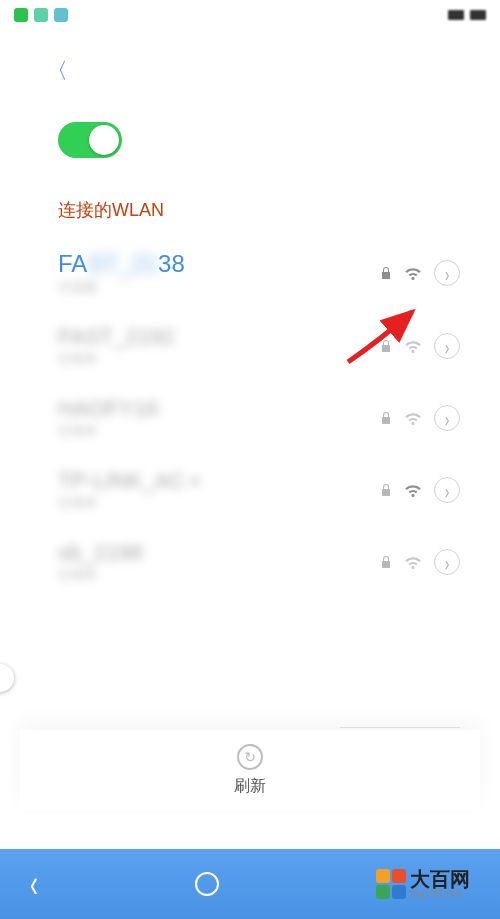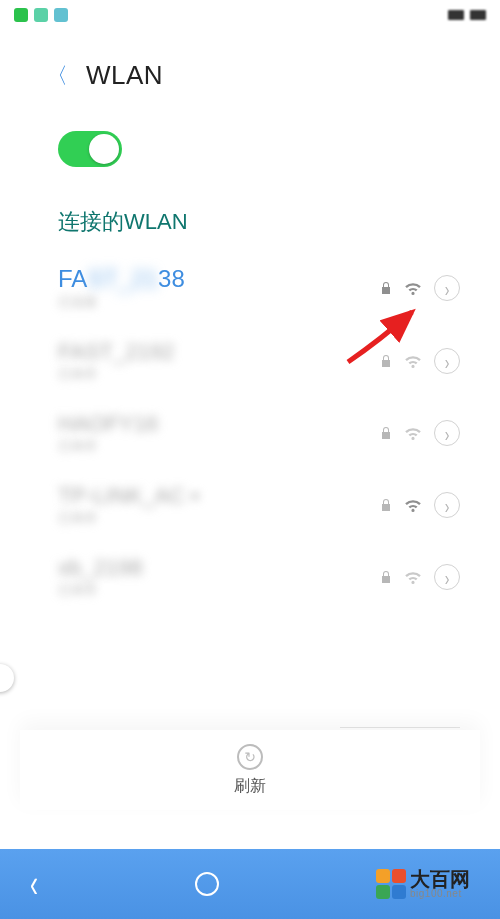--- a/index.html
+++ b/index.html
@@ -15,21 +15,21 @@
 
   .header { display: flex; align-items: center; gap: 18px; padding: 30px 40px 24px 46px; }
   .back-chevron { color: #3e8de0; font-size: 22px; font-weight: 300; line-height: 1; }
   .title { font-size: 26px; color: #222; letter-spacing: 0.5px; }
 
   .row { display: flex; align-items: center; justify-content: space-between; padding: 16px 40px 16px 58px; }
   .wlan-label { font-size: 23px; color: #222; }
   .toggle { width: 64px; height: 36px; border-radius: 18px; background: #31cf54; position: relative; }
   .toggle::after { content:""; position:absolute; right:3px; top:3px; width:30px; height:30px; border-radius:50%; background:#fff; box-shadow:0 1px 3px rgba(0,0,0,.25); }
 
-  .section-label { font-size: 22px; color: #0f766e; padding: 24px 58px 14px; }
+  .section-label { font-size: 18px; color: #c2410c; padding: 24px 58px 14px; }
 
   .net-item { display: flex; align-items: center; justify-content: space-between; padding: 14px 40px 14px 58px; }
   .net-text .ssid { font-size: 22px; color: #a8a8a8; filter: blur(5px); margin-bottom: 0; }
   .net-text .sub { font-size: 13px; color: #b8b8b8; filter: blur(4px); }
   .net-item.connected .ssid { color: #3e8de0; font-size: 24px; filter: blur(0); }
   .net-item.connected .ssid .mid { filter: blur(6px); color:#7db5ec; }
   .net-icons { display:flex; align-items:center; gap:10px; }
   .lock { width:12px; height:14px; display:flex; align-items:flex-end; justify-content:center; }
   .lock svg { display:block; }
   .wifi { width:22px; height:18px; }
@@ -69,21 +69,20 @@
     <div class="sb-box sb-c2"></div>
   </div>
   <div class="sb-right">
     <div class="sb-ic"></div>
     <div class="sb-ic"></div>
   </div>
 </div>
 
 <div class="header">
   <div class="back-chevron">〈</div>
-  <div class="title">WLAN</div>
 </div>
 
 <div class="row">
   <div class="toggle"></div>
 </div>
 
 <div class="section-label">连接的WLAN</div>
 
 <div class="net-item connected">
   <div class="net-text">

